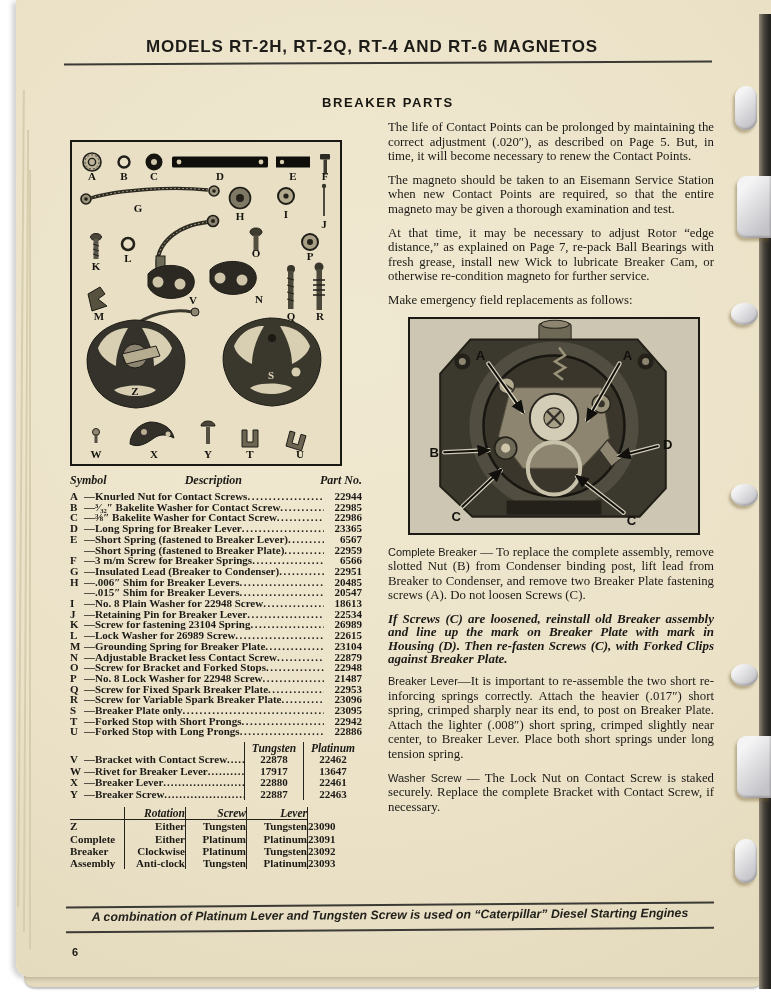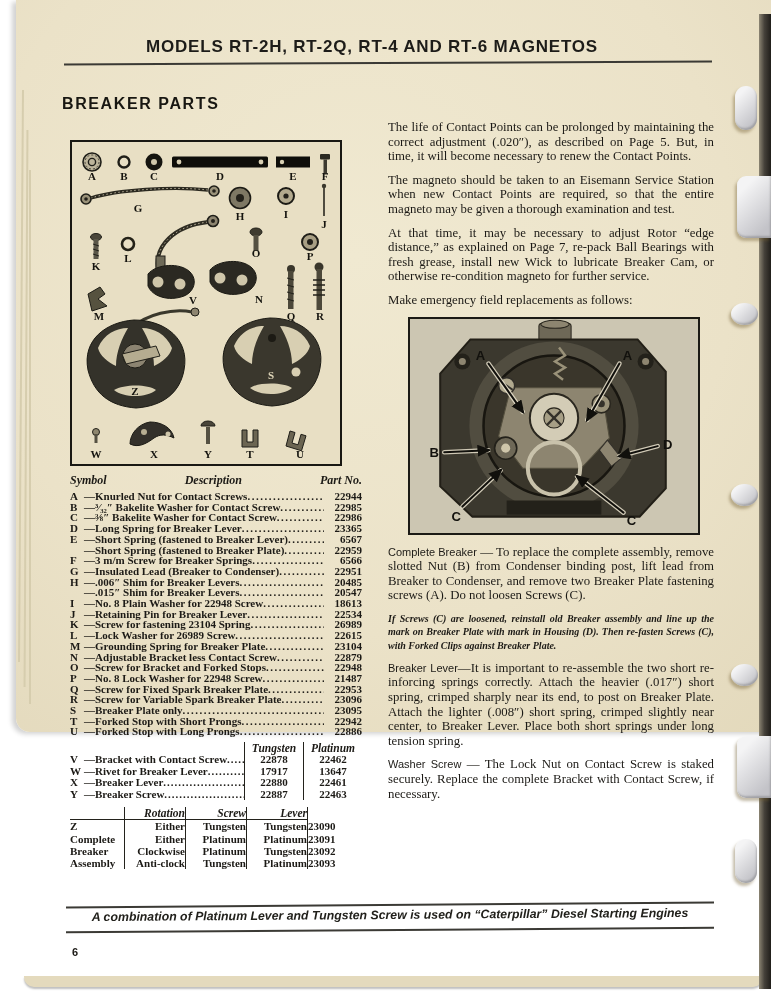--- a/index.html
+++ b/index.html
@@ -5,21 +5,21 @@
   html,body { margin:0; padding:0; }
   body {
     width:771px; height:999px; position:relative; overflow:hidden;
     background:#ffffff;
     font-family:"Liberation Serif", serif;
     color:#1c1a16;
   }
   .under-page { position:absolute; left:24px; right:8px; top:976px; height:11px;
     background:#e4dabd; border-radius:0 0 10px 10px; box-shadow:0 2px 2px rgba(0,0,0,.25); }
   .page {
-    position:absolute; left:16px; top:0; width:755px; height:732px;
+    position:absolute; left:16px; top:0; width:755px; height:977px;
     background:radial-gradient(circle at 45% 35%, #f0e9d1 0%, #ebe2c8 60%, #e3d9bc 100%);
     box-shadow:-4px 2px 5px rgba(0,0,0,.18);
     border-radius:0 0 4px 14px;
   }
   .stack-line { position:absolute; width:2px; background:#d6cdae; }
   .sl1 { left:4px;  top:90px;  bottom:70px; transform:rotate(.4deg); }
   .sl2 { left:9px;  top:130px; bottom:45px; transform:rotate(.3deg); }
   .sl3 { left:13px; top:170px; bottom:28px; }
 
   
@@ -30,22 +30,22 @@
   .tab.pill { width:22px; height:44px; right:14px; border-radius:11px; }
   .tab.big  { width:34px; height:62px; right:0;  border-radius:9px 0 0 9px; }
   .tab.dot  { width:27px; height:22px; right:13px; border-radius:50%; }
 
   
   .doc-title { position:absolute; top:37px; left:46px; width:620px; text-align:center;
     font-family:"Liberation Sans", sans-serif; font-weight:700; font-size:17px;
     letter-spacing:.8px; color:#1d1c19; white-space:nowrap; }
   .title-rule { position:absolute; top:62px; left:48px; width:648px; height:2px;
     background:#3b3a35; transform:rotate(-.25deg); }
-  .section-heading { position:absolute; top:95px; left:46px; width:652px; 
-    font-family:"Liberation Sans", sans-serif; font-weight:700; font-size:16px;
+  .section-heading { position:absolute; top:95px; left:46px; width:652px; text-align:center;
+    font-family:"Liberation Sans", sans-serif; font-weight:700; font-size:13px;
     letter-spacing:1.6px; color:#181712; }
 
   
   .left-col  { position:absolute; left:54px; top:140px; width:292px; }
   .right-col { position:absolute; left:372px; top:120px; width:326px;
     font-size:12.8px; line-height:14.6px; text-align:justify; }
   .right-col p { margin:0 0 9px; }
 
   
   .parts-figure { margin:0; width:268px; height:322px; border:2.5px solid #191813;
@@ -82,21 +82,21 @@
   .at-head .at-label, .at-head .at-col { border-bottom:1.4px solid #23221c; }
 
   
   .photo-figure { margin:3px 0 10px 20px; width:288px; height:214px;
     border:2px solid #1b1a15; background:#ccc6b2; }
   .photo-figure svg { display:block; width:100%; height:100%; }
   .ph-label { font-family:"Liberation Sans", sans-serif; font-weight:700; font-size:13px; fill:#12110d; }
 
   
   .lead { font-family:"Liberation Sans", sans-serif; font-weight:400; font-size:11px; }
-  .note-p { font-style:italic; font-weight:700; font-size:10px; line-height:13.3px; }
+  .note-p { font-style:italic; font-weight:700; font-size:13px; line-height:13.3px; }
 
   
   .footer-rule { position:absolute; left:50px; width:648px; height:1.6px; background:#3b3a35; }
   .fr-top { top:904px; transform:rotate(-.45deg); }
   .fr-bot { top:929px; transform:rotate(-.4deg); }
   .footer-text { position:absolute; top:908px; left:50px; width:648px; text-align:center;
     font-family:"Liberation Sans", sans-serif; font-weight:700; font-style:italic;
     font-size:12.3px; color:#22211c; transform:rotate(-.4deg); }
   .page-number { position:absolute; left:56px; top:946px;
     font-family:"Liberation Sans", sans-serif; font-weight:700; font-size:11px; }

